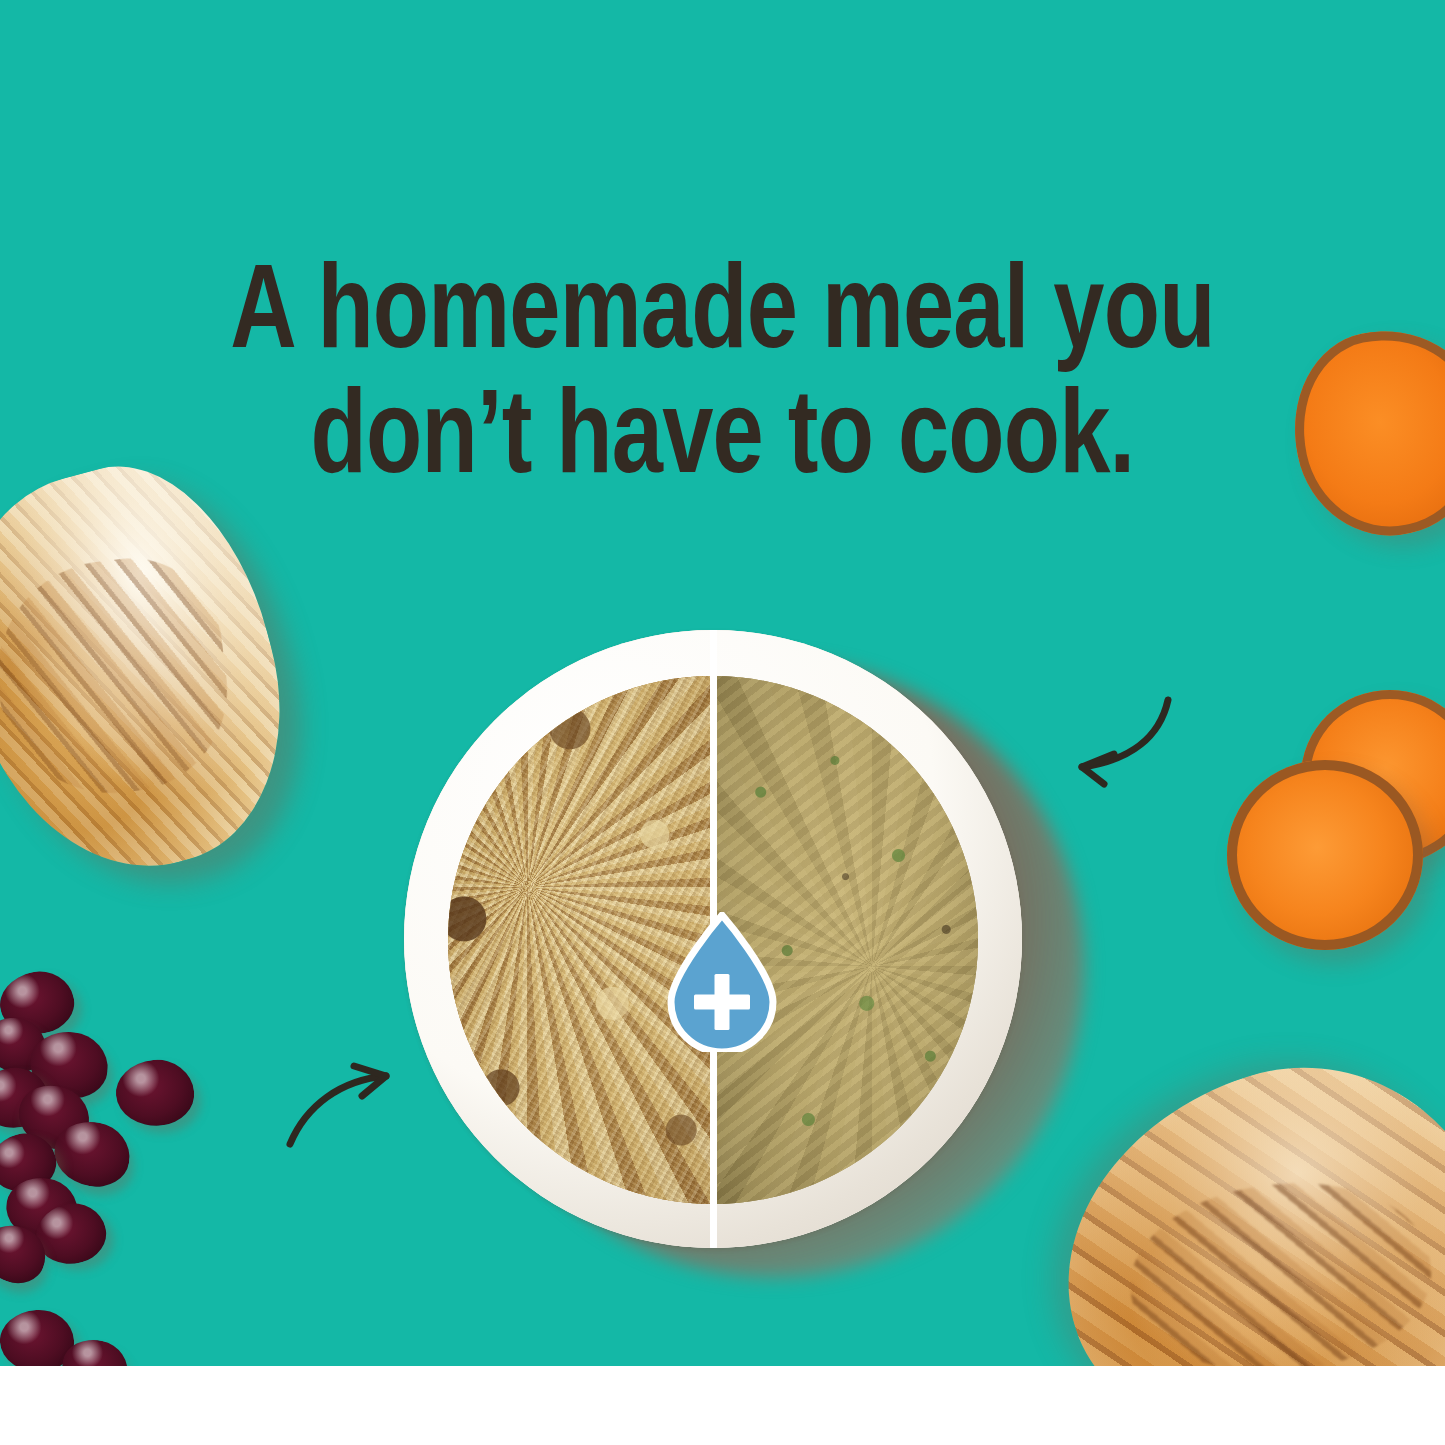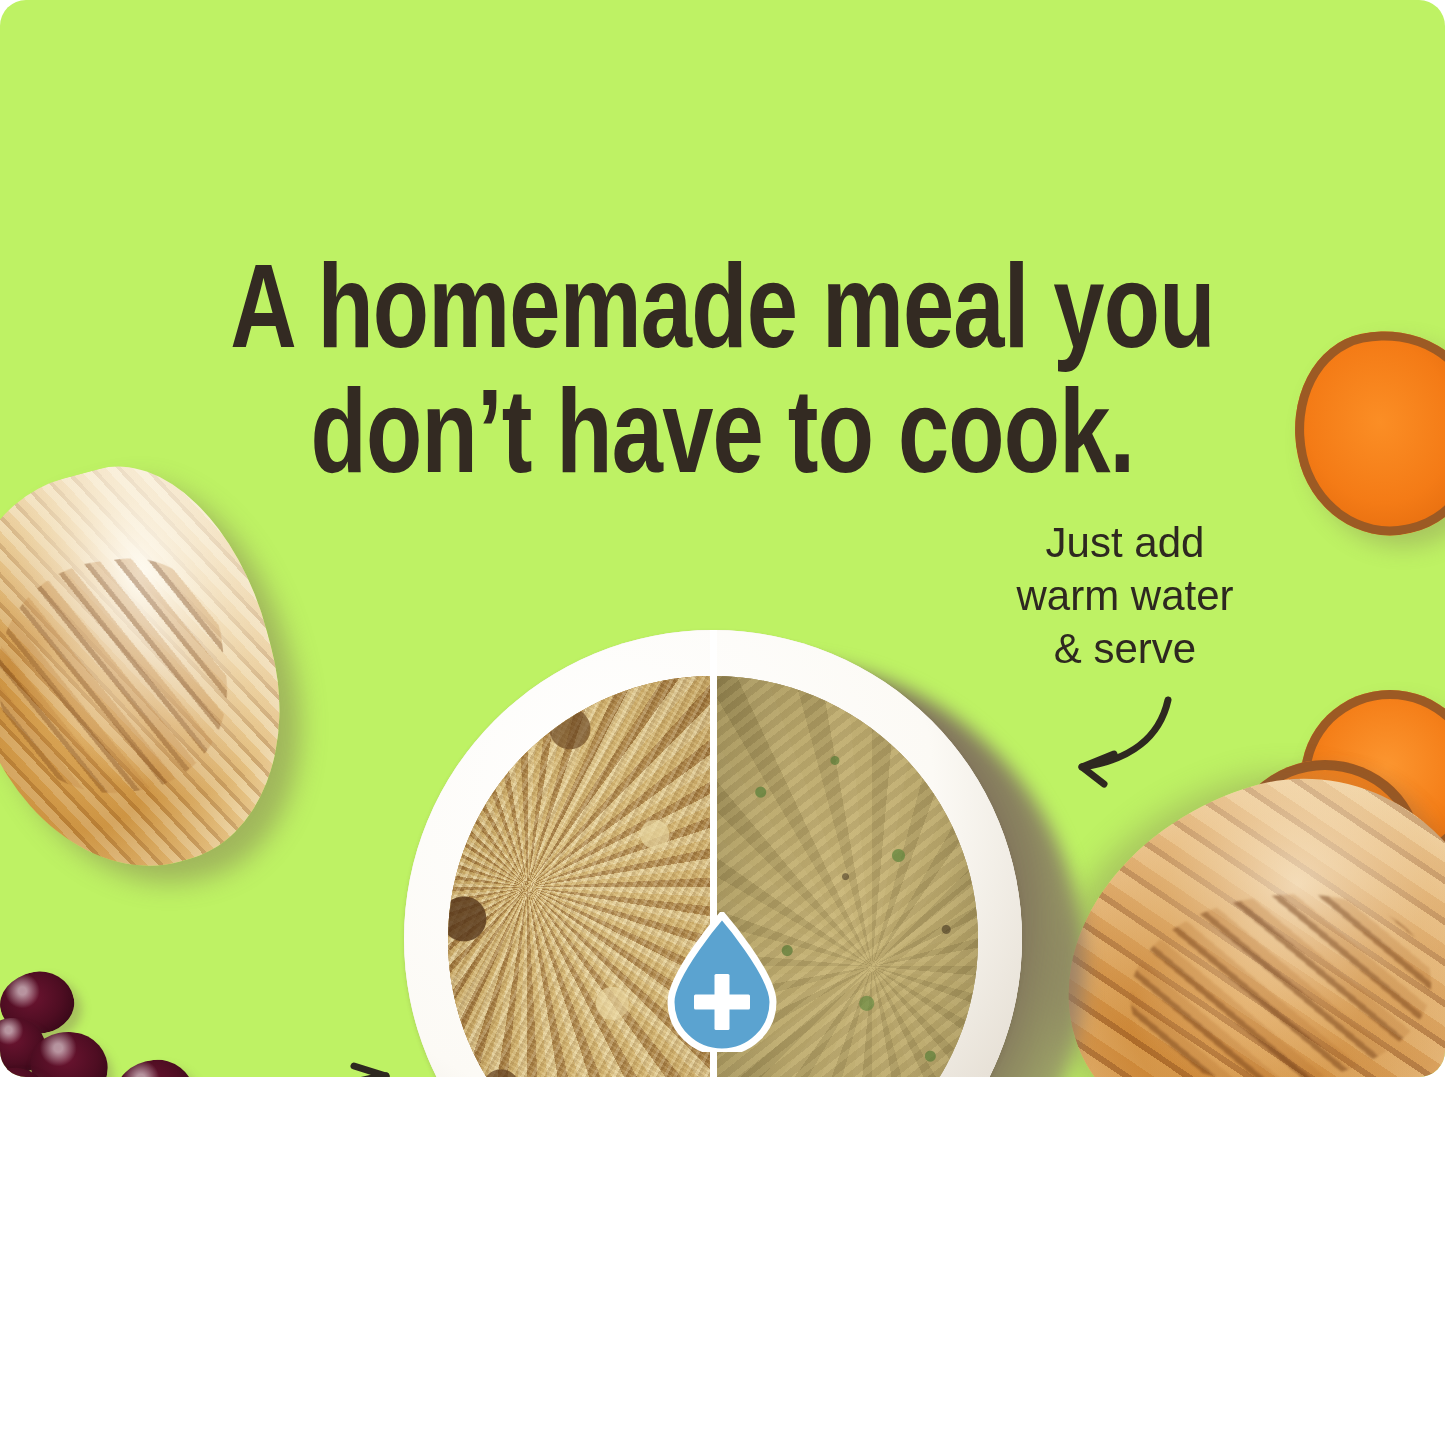--- a/index.html
+++ b/index.html
@@ -3,25 +3,24 @@
 <meta charset="utf-8">
 <style>
   html, body {
     margin: 0;
     padding: 0;
     background: #ffffff;
   }
   #poster {
     position: relative;
     width: 1445px;
-    height: 1077px;
+    height: 1366px;
     overflow: hidden;
-    background: #bef264;
+    background: #14b8a6;
     font-family: "Liberation Sans", sans-serif;
-    border-radius: 26px;
     -webkit-font-smoothing: antialiased;
   }
 
   
   .headline {
     position: absolute;
     left: 0;
     top: 165px;
     width: 1445px;
     text-align: center;
@@ -325,23 +324,20 @@
     <div class="rim-divider" id="rim-divider-top"></div>
     <div class="rim-divider" id="rim-divider-bottom"></div>
   </div>
 
   <svg id="drop-badge" viewBox="0 0 118 140">
     <path d="M59 3 C59 3 110 62 110 90 A51 50 0 0 1 8 90 C8 62 59 3 59 3 Z" fill="#5ba3d0" stroke="#ffffff" stroke-width="7" stroke-linejoin="round"></path>
     <rect x="51.5" y="62" width="15" height="56" rx="1.5" fill="#ffffff"></rect>
     <rect x="31" y="82.5" width="56" height="15" rx="1.5" fill="#ffffff"></rect>
   </svg>
 
-  <div class="callout" id="callout-right">Just add
-warm water
-&amp; serve</div>
   <svg class="arrow-svg" id="arrow-right-wrap" viewBox="0 0 150 95">
     <path d="M128 12 C120 48 92 72 42 79" fill="none" stroke="#2e2820" stroke-width="7" stroke-linecap="round"></path>
     <path d="M42 79 L74 66 M42 79 L64 96" fill="none" stroke="#2e2820" stroke-width="7" stroke-linecap="round" stroke-linejoin="round"></path>
   </svg>
 
   <svg class="arrow-svg" id="arrow-left-wrap" viewBox="0 0 130 95">
     <path d="M8 86 C24 48 58 22 104 18" fill="none" stroke="#2e2820" stroke-width="7" stroke-linecap="round"></path>
     <path d="M104 18 L72 8 M104 18 L80 38" fill="none" stroke="#2e2820" stroke-width="7" stroke-linecap="round" stroke-linejoin="round"></path>
   </svg>
 

